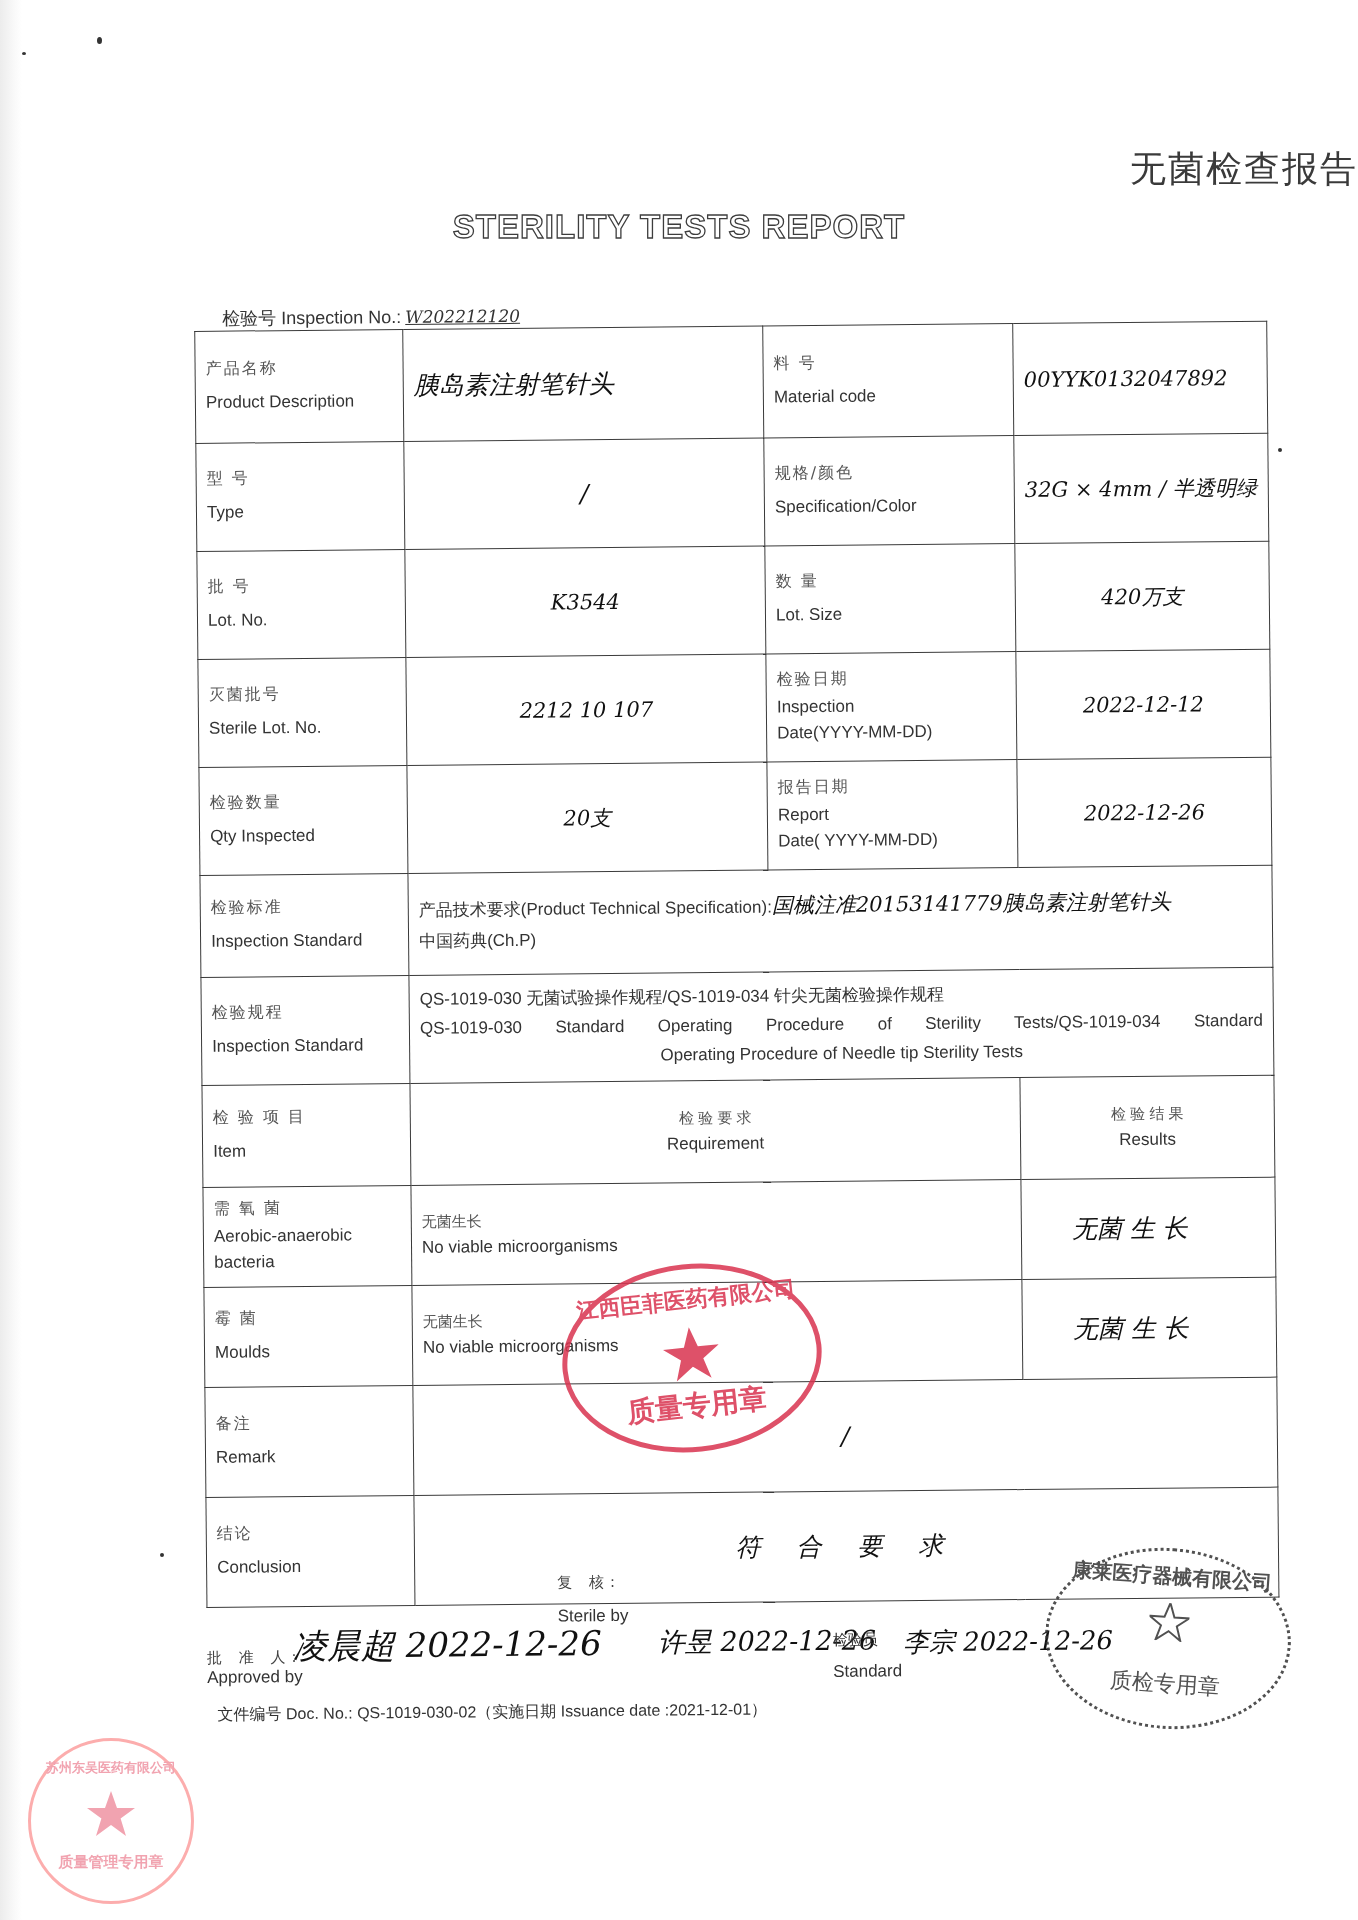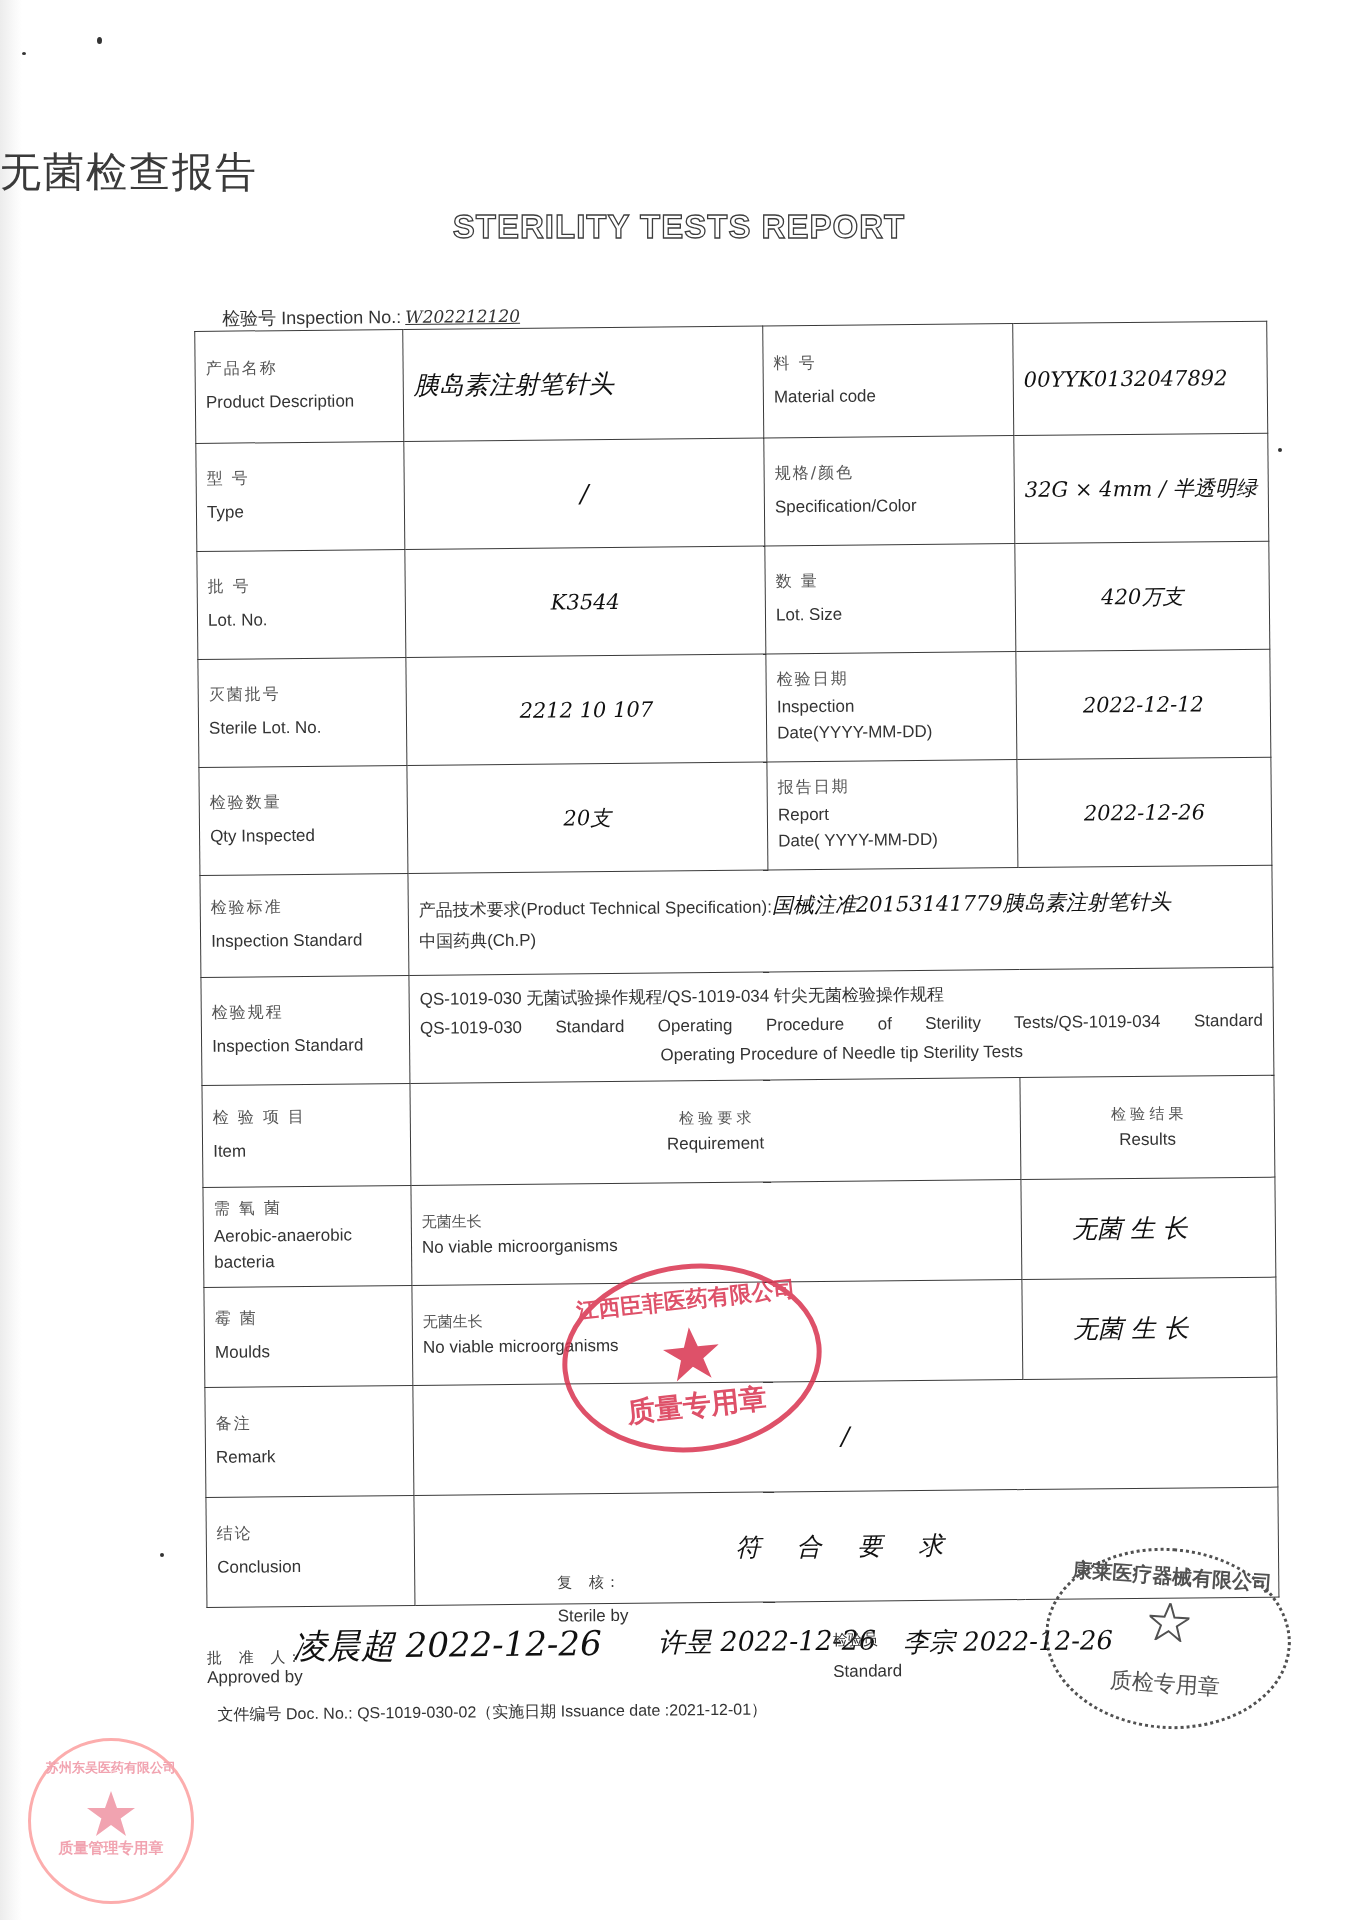--- a/index.html
+++ b/index.html
@@ -3,22 +3,22 @@
 <meta charset="utf-8">
 <style>
   html, body { margin:0; padding:0; }
   body {
     width:1358px; height:1920px; background:#ffffff; position:relative; overflow:hidden;
     font-family:"Liberation Sans","DejaVu Sans",sans-serif; color:#2a2a2a;
   }
   .scanedge { position:absolute; left:0; top:0; width:22px; height:1920px;
     background:linear-gradient(to right,#ececec,#fafafa 70%,#ffffff); }
   .speck { position:absolute; background:#333; border-radius:50%; }
-  .title-cn { position:absolute; left:0; width:1358px; top:145px; text-align:left;
-    font-family:"DejaVu Sans",sans-serif; font-size:41px; color:#3a3a3a; letter-spacing:2px; }
+  .title-cn { position:absolute; left:0; width:1358px; top:145px; text-align:right;
+    font-family:"DejaVu Sans",sans-serif; font-size:36px; color:#3a3a3a; letter-spacing:2px; }
   .title-en { position:absolute; left:0; width:1358px; top:208px; text-align:center;
     font-size:33px; color:#fff; letter-spacing:1px;
     -webkit-text-stroke:1.3px #3d3d3d; font-weight:bold; }
   .sheet { position:absolute; left:190px; top:307px; width:1090px; transform:rotate(-0.55deg); transform-origin:0 0; }
   .insp-no { position:absolute; left:32px; top:0; font-size:18px; color:#333; }
   .insp-no .val { font-family:"DejaVu Serif",serif; font-style:italic; font-size:17px; text-decoration:underline; margin-left:4px; }
   table.rep { position:absolute; left:4px; top:24px; width:1072px; border-collapse:collapse; table-layout:fixed; }
   table.rep td { border:1.5px solid #3a3a3a; vertical-align:middle; padding:0 10px; font-size:17px; color:#333; }
   .lbl .cn { display:block; font-family:"DejaVu Sans",sans-serif; font-size:16px; color:#555; margin-bottom:10px; letter-spacing:2px; }
   .lbl .en { display:block; font-size:17px; color:#333; line-height:1.55; }
@@ -235,14 +235,14 @@
       <polygon points="12,0 15,8.5 24,8.5 16.8,13.8 19.5,22.5 12,17 4.5,22.5 7.2,13.8 0,8.5 9,8.5" fill="none" stroke="#333" stroke-width="1.2"></polygon>
     </svg>
   <div class="stamp-text" style="top:118px;font-size:22px;font-weight:normal;">质检专用章</div>
 </div>
 
 <div class="stamp-faint" style="left:28px;top:1738px;width:160px;height:160px;">
   <div class="stamp-text" style="top:18px;font-size:13px;">苏州东吴医药有限公司</div>
   <svg class="star" style="top:50px" width="48" height="46" viewBox="0 0 24 23">
       <polygon points="12,0 15,8.5 24,8.5 16.8,13.8 19.5,22.5 12,17 4.5,22.5 7.2,13.8 0,8.5 9,8.5" fill="#f09aa8"></polygon>
     </svg>
-  <div class="stamp-text" style="top:98px;font-size:15px;">质量管理专用章</div>
+  <div class="stamp-text" style="top:112px;font-size:15px;">质量管理专用章</div>
 </div>
 
 </body></html>

